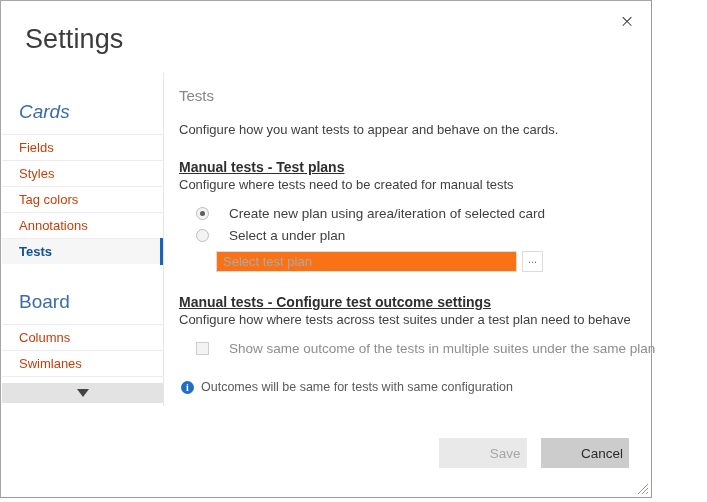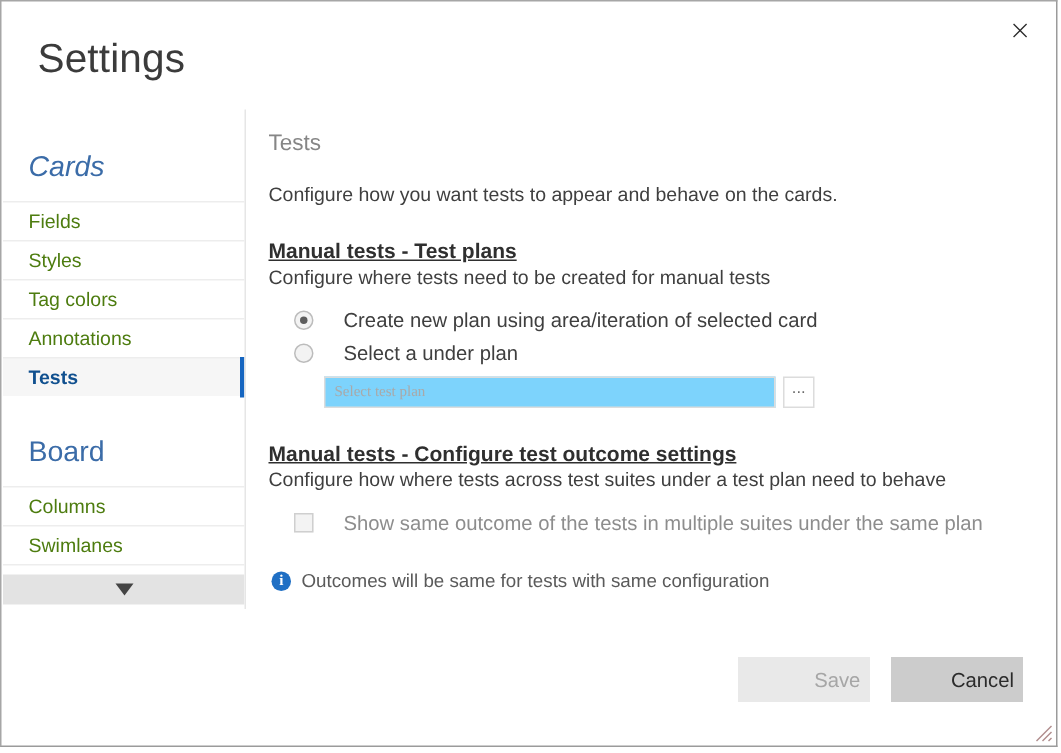--- a/index.html
+++ b/index.html
@@ -11,21 +11,21 @@
     width: 707px;
     height: 502px;
     font-family: "Liberation Sans", sans-serif;
     overflow: hidden;
   }
 
   
   .dialog {
     position: absolute;
     left: 0; top: 0;
-    width: 705px;
+    width: 652px;
     height: 498px;
     background: #ffffff;
     border: 1px solid #a6a6a6;
     border-right-color: #9b9b9b;
     border-bottom-color: #9b9b9b;
     box-sizing: border-box;
   }
 
   
   .titlebar {
@@ -88,21 +88,21 @@
   }
   .nav-group-cards { margin-top: 28px; margin-bottom: 11px; font-style: italic; }
   .nav-group-board { margin-top: 27px; margin-bottom: 11px; }
 
   .nav-item {
     position: relative;
     height: 25px;
     line-height: 25px;
     padding-left: 17px;
     font-size: 13px;
-    color: #4d7c0f;
+    color: #c2410c;
     border-top: 1px solid #ededed;
     white-space: nowrap;
     cursor: pointer;
     box-sizing: content-box;
   }
   .nav-item:last-of-type { border-bottom: 1px solid #ededed; }
   .nav-item.selected {
     background: #f6f6f6;
     color: #10508f;
     font-weight: bold;
@@ -203,26 +203,26 @@
   .input-row {
     display: flex;
     align-items: center;
     padding-left: 37px;
     margin: 8px 0 22px 0;
   }
   .text-input {
     width: 301px;
     height: 21px;
     border: 1px solid #dcdcdc;
-    background: #7dd3fc;
-    font-size: 10px;
+    background: #f97316;
+    font-size: 13px;
     color: #3f3f3f;
     padding: 0 6px;
     box-sizing: border-box;
-    font-family: Liberation Serif, serif;
+    font-family: Liberation Sans, sans-serif;
     outline: none;
   }
   .text-input::placeholder { color: #a9a9a9; opacity: 1; }
   .browse-btn {
     width: 21px;
     height: 21px;
     margin-left: 5px;
     border: 1px solid #dcdcdc;
     background: #ffffff;
     font-size: 11px;

